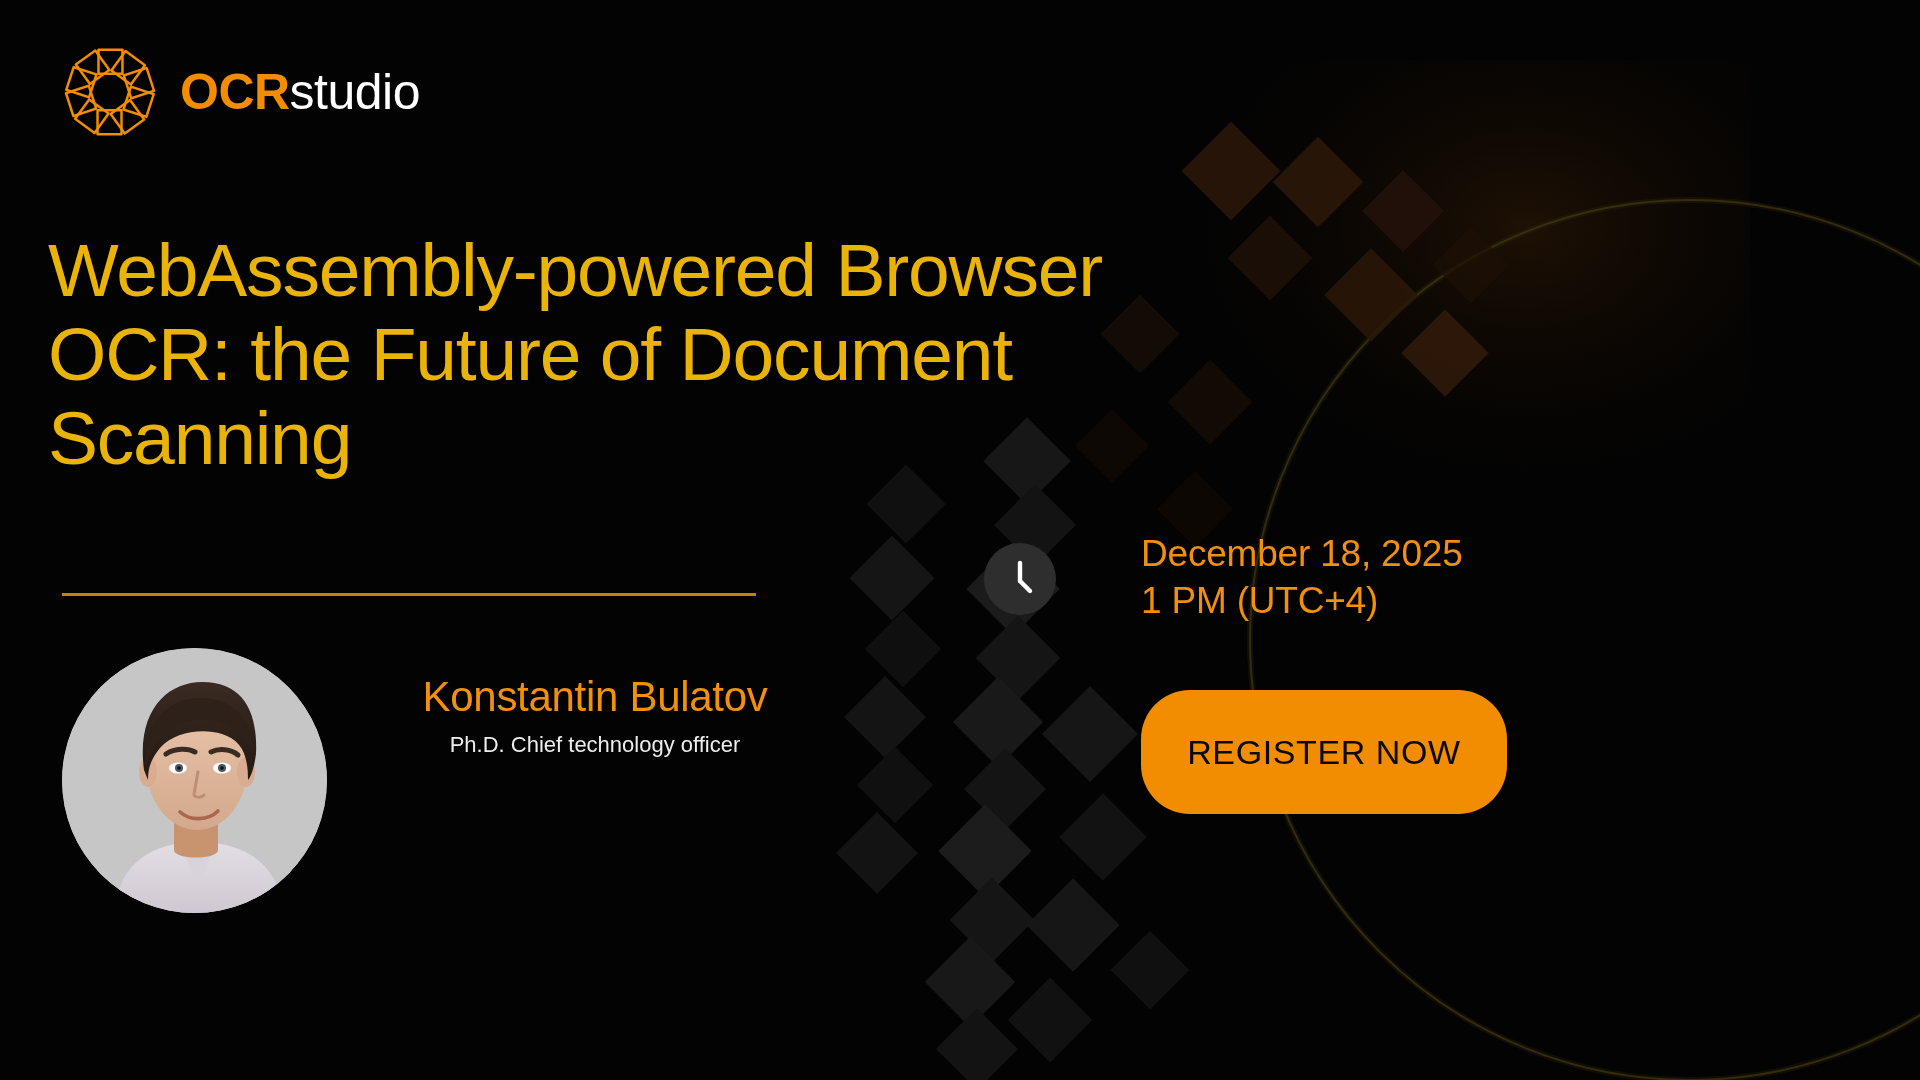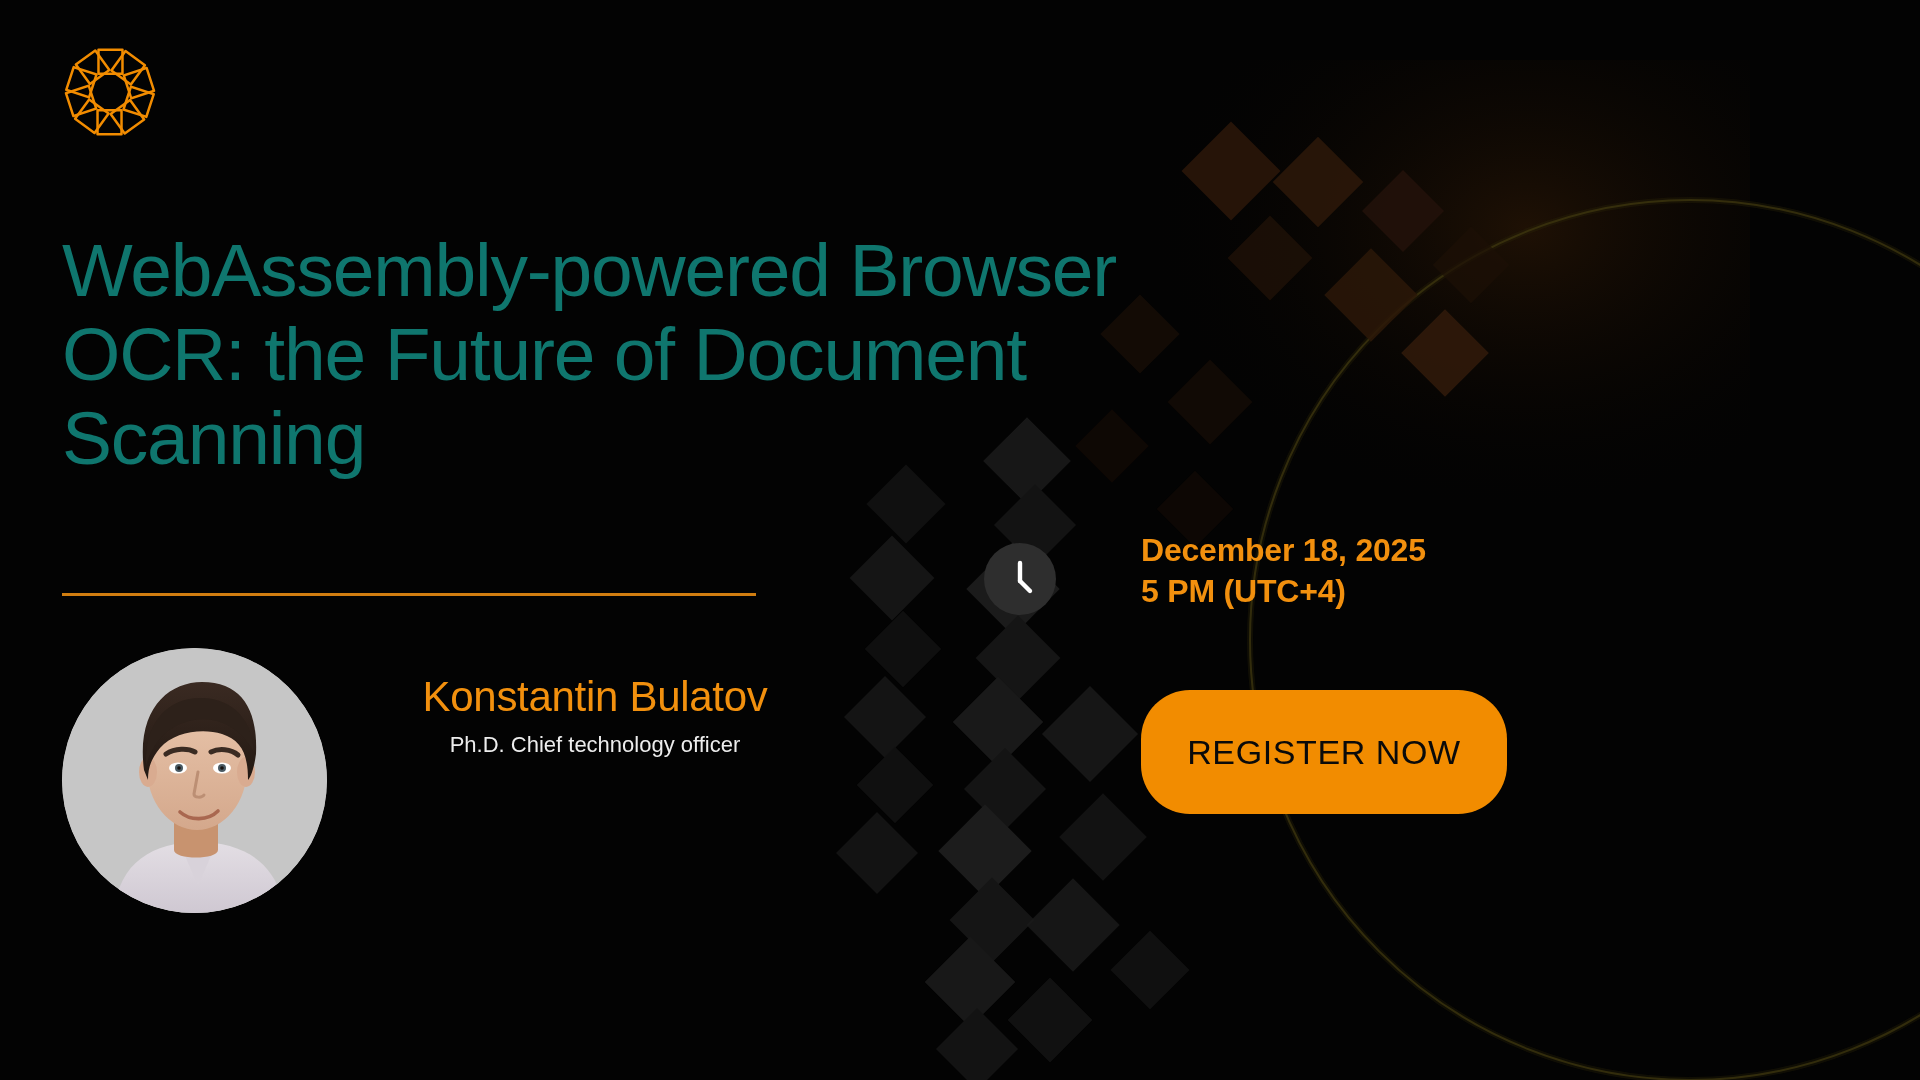--- a/index.html
+++ b/index.html
@@ -39,23 +39,23 @@
     line-height:1;
     white-space:nowrap;
     display:flex; align-items:baseline;
   }
   .logo-ocr { color:#F28C00; font-weight:700; }
   .logo-studio { color:#FFFFFF; font-weight:400; }
 
   
   .title {
     position:absolute;
-    left:62px; top:228px;
+    left:48px; top:228px;
     width:1180px;
-    color:#0f766e;
+    color:#eab308;
     font-size:75px;
     line-height:1.12;
     font-weight:400;
     letter-spacing:-1.2px;
     z-index:5;
   }
   .title-line { display:block; white-space:nowrap; }
 
   
   .divider {
@@ -114,22 +114,22 @@
     border-radius:50%;
     background:#2E2E2E;
     z-index:5;
   }
   .clock-badge svg { display:block; width:72px; height:72px; }
 
   .datetime {
     position:absolute;
     left:1141px; top:530px;
     color:#F2900E;
-    font-size:32px;
-    font-weight:700;
+    font-size:37px;
+    font-weight:400;
     line-height:1.28;
     letter-spacing:-0.2px;
     z-index:5;
   }
   .datetime span { display:block; white-space:nowrap; }
 
   .cta {
     position:absolute;
     left:1141px; top:690px;
     width:366px; height:124px;
@@ -222,20 +222,24 @@
         <rect x="38" y="6" width="25" height="25" transform="rotate(72 50 50)"></rect>
         <rect x="38" y="6" width="25" height="25" transform="rotate(108 50 50)"></rect>
         <rect x="38" y="6" width="25" height="25" transform="rotate(144 50 50)"></rect>
         <rect x="38" y="6" width="25" height="25" transform="rotate(180 50 50)"></rect>
         <rect x="38" y="6" width="25" height="25" transform="rotate(216 50 50)"></rect>
         <rect x="38" y="6" width="25" height="25" transform="rotate(252 50 50)"></rect>
         <rect x="38" y="6" width="25" height="25" transform="rotate(288 50 50)"></rect>
         <rect x="38" y="6" width="25" height="25" transform="rotate(324 50 50)"></rect>
       </g>
     </svg>
+    <div class="logo-word">
+      <span class="logo-ocr">OCR</span>
+        <span class="logo-studio">studio</span>
+    </div>
   </div>
 
   <h1 class="title">
     <span class="title-line">WebAssembly-powered Browser</span>
     <span class="title-line">OCR: the Future of Document</span>
     <span class="title-line">Scanning</span>
   </h1>
 
   <div class="divider"></div>
 
@@ -302,18 +306,18 @@
     <svg viewBox="0 0 72 72" xmlns="http://www.w3.org/2000/svg">
       <g stroke="#FFFFFF" stroke-width="4.4" stroke-linecap="round" fill="none">
         <line x1="36" y1="20" x2="36" y2="38"></line>
         <line x1="36" y1="38" x2="46" y2="48"></line>
       </g>
     </svg>
   </div>
 
   <div class="datetime">
     <span>December 18, 2025</span>
-    <span>5 PM (UTC+4)</span>
+    <span>1 PM (UTC+4)</span>
   </div>
 
   <button class="cta">REGISTER NOW</button>
 
 </div>
 
 </body></html>

